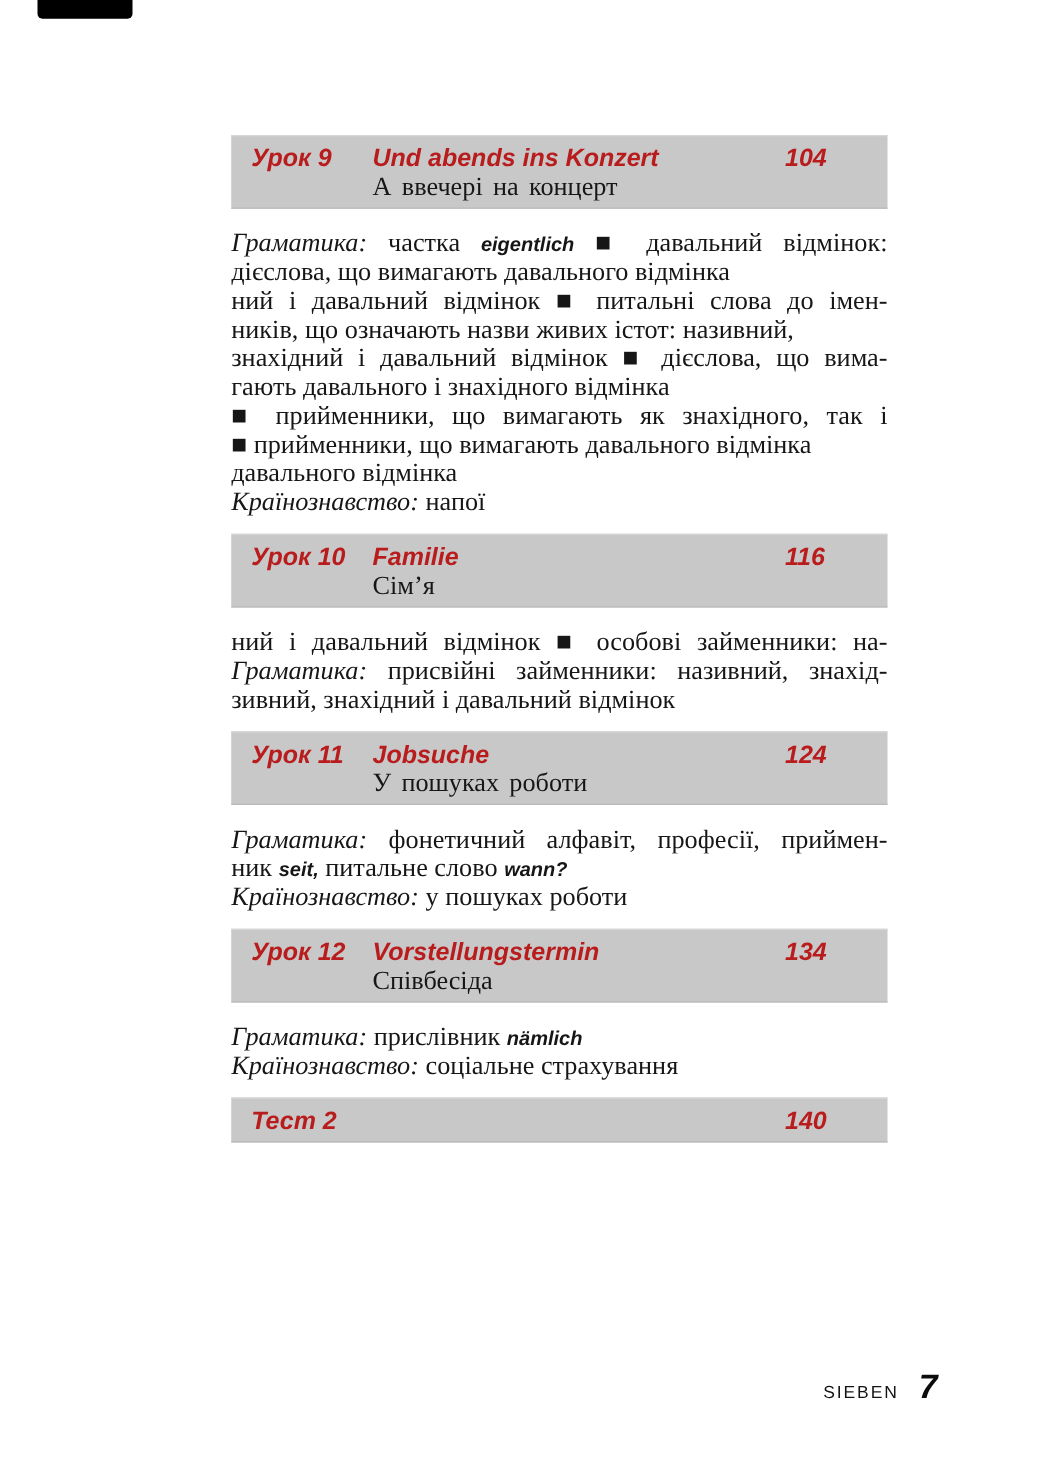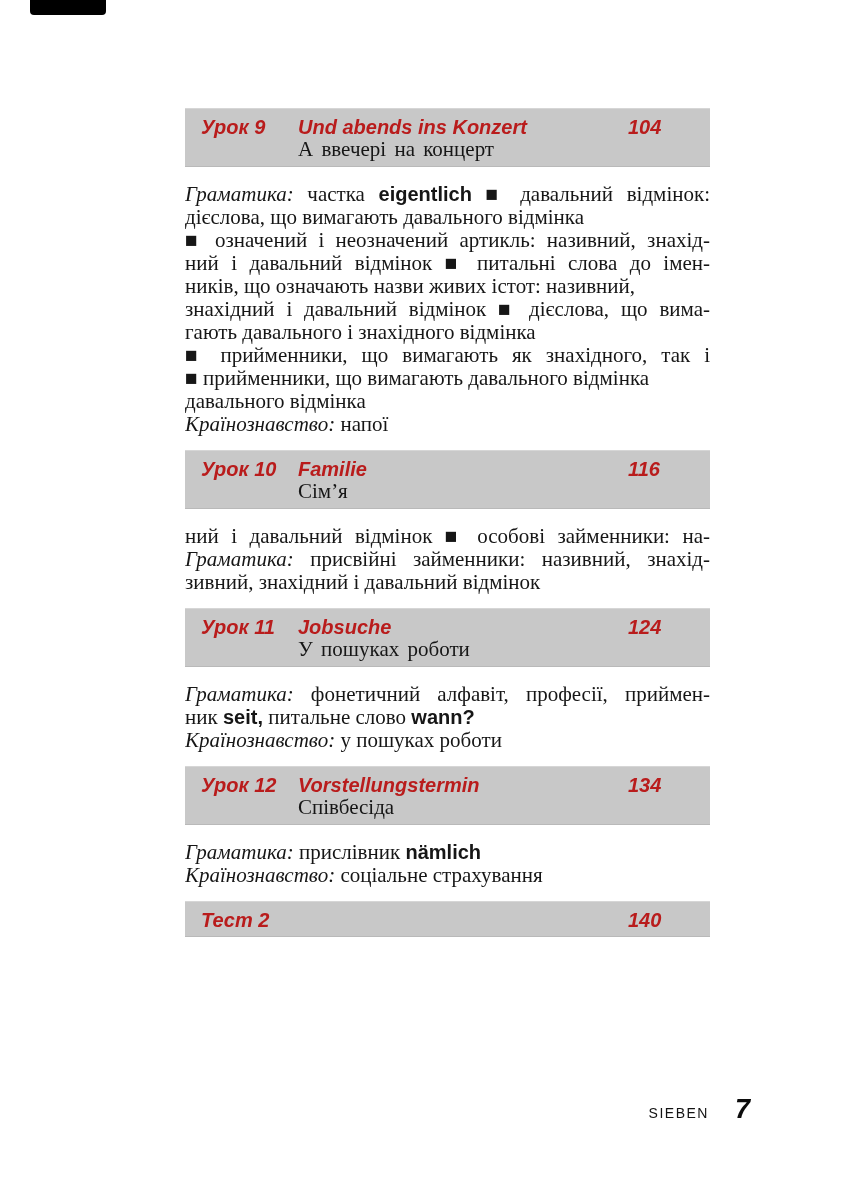--- a/index.html
+++ b/index.html
@@ -46,26 +46,26 @@
   .desc { margin: 16px 0 14px; }
   .ln {
     font-size: 21px; line-height: 22.5px; height: 23px;
     overflow: hidden; white-space: nowrap;
   }
   .ln.just { text-align: justify; white-space: normal; }
   .ln.just::after { content: ""; display: inline-block; width: 100%; height: 0; }
   .it { font-style: italic; }
   .de {
     font-family: "Liberation Sans", sans-serif;
-    font-weight: bold; font-size: 20px;
+    font-weight: bold; font-style: italic; font-size: 16px;
   }
   
   .footer {
     position: absolute; top: 1094px; left: 560px; width: 190px;
-    display: flex; align-items: baseline; justify-content: flex-end; gap: 26px;
+    display: flex; align-items: baseline; justify-content: flex-end; gap: 16px;
   }
   .footer-word {
     font-family: "Liberation Sans", sans-serif;
     font-size: 14px; letter-spacing: 1.5px; color: #141414;
   }
   .footer-num {
     font-family: "Liberation Sans", sans-serif;
     font-weight: bold; font-style: italic; font-size: 27px; color: #0c0c0c;
   }
 </style>
@@ -77,21 +77,20 @@
 <div class="content">
     <div class="bar">
       <span class="bar-label">Урок 9</span>
       <span class="bar-title">Und abends ins Konzert</span>
       <span class="bar-page">104</span>
       <span class="bar-subtitle">А ввечері на концерт</span>
     </div>
     <div class="desc">
       <div class="ln just"><span class="it">Граматика:</span><span class="nm"> частка </span><span class="de">eigentlich</span><span class="nm"> ■ давальний відмінок:</span></div>
       <div class="ln"><span class="nm">дієслова, що вимагають давального відмінка</span></div>
-      <div class="ln just"><span class="nm">■ означений і неозначений артикль: називний, знахід-</span></div>
       <div class="ln just"><span class="nm">ний і давальний відмінок ■ питальні слова до імен-</span></div>
       <div class="ln"><span class="nm">ників, що означають назви живих істот: називний,</span></div>
       <div class="ln just"><span class="nm">знахідний і давальний відмінок ■ дієслова, що вима-</span></div>
       <div class="ln"><span class="nm">гають давального і знахідного відмінка</span></div>
       <div class="ln just"><span class="nm">■ прийменники, що вимагають як знахідного, так і</span></div>
       <div class="ln"><span class="nm">■ прийменники, що вимагають давального відмінка</span></div>
       <div class="ln"><span class="nm">давального відмінка</span></div>
       <div class="ln"><span class="it">Країнознавство:</span><span class="nm"> напої</span></div>
     </div>
     <div class="bar">

